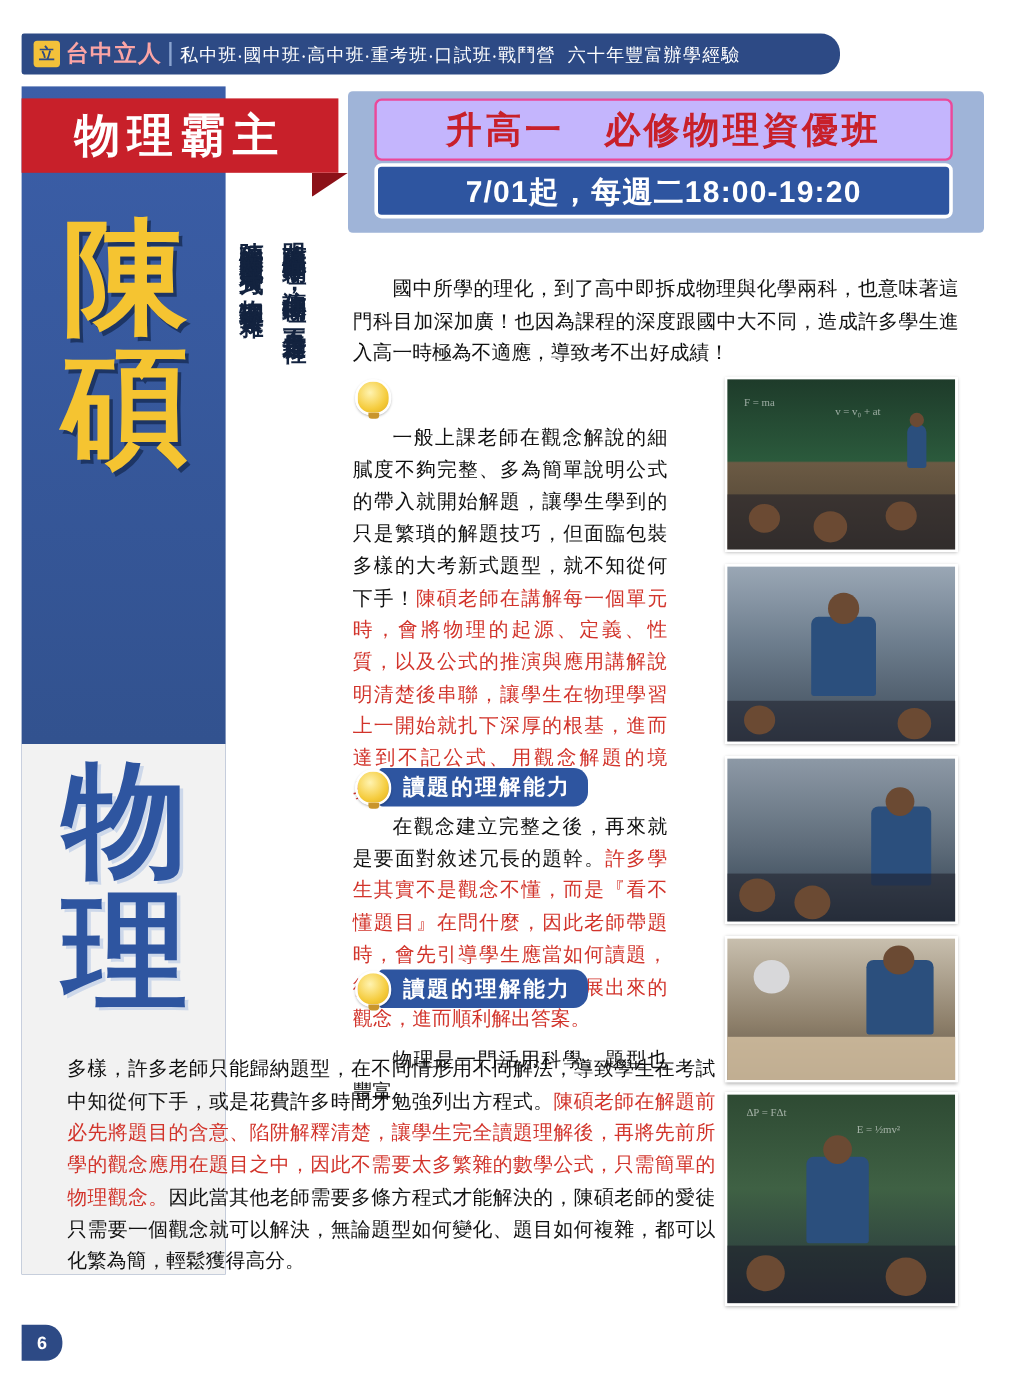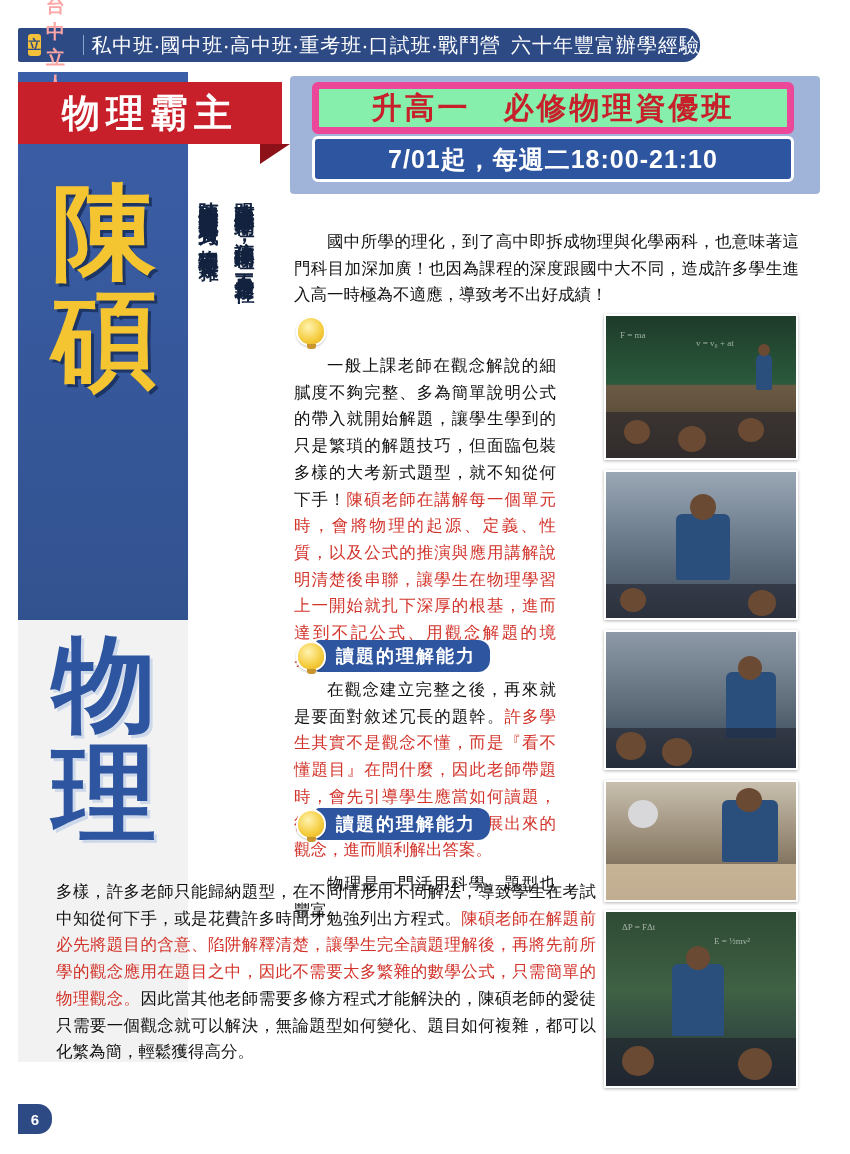--- a/index.html
+++ b/index.html
@@ -46,21 +46,21 @@
     margin-right: 5px;
   }
   #header-ribbon .brand {
     font-size: 19px; font-weight: bold; letter-spacing: 1px;
     color: #fca5a5; margin-right: 6px;
   }
   #header-ribbon .sep {
     width: 2px; height: 20px; background: #8aa3cf; margin-right: 7px;
   }
   #header-ribbon .tagline {
-    font-size: 20px; letter-spacing: 1px; white-space: nowrap;
+    font-size: 15px; letter-spacing: 1px; white-space: nowrap;
   }
   #header-ribbon .tagline .exp { margin-left: 10px; }
 
   
   #title-red {
     position: absolute;
     left: 18px; top: 82px;
     width: 264px; height: 62px;
     background: #c8202a;
     display: flex; align-items: center; justify-content: center;
@@ -74,22 +74,22 @@
     left: 260px; top: 144px;
     width: 30px; height: 20px;
     background: #8c1118;
     clip-path: polygon(0 0, 100% 0, 0 100%);
   }
 
   #title-yellow {
     position: absolute;
     left: 312px; top: 82px;
     width: 482px; height: 52px;
-    background: #86efac;
-    border: 7px solid #ec4899;
+    background: #c4b5fd;
+    border: 2px solid #ec4899;
     border-radius: 6px;
     display: flex; align-items: center; justify-content: center;
   }
   #title-yellow .t {
     color: #c8202a; font-size: 30px; font-weight: bold; letter-spacing: 3px;
     font-family: "Liberation Serif", serif;
   }
   #title-blue {
     position: absolute;
     left: 312px; top: 136px;
@@ -269,21 +269,21 @@
 <div id="title-backdrop"></div>
 <div id="title-red">
   <span class="t">物理霸主</span>
 </div>
 <div id="title-red-tail"></div>
 
 <div id="title-yellow">
   <span class="t">升高一　必修物理資優班</span>
 </div>
 <div id="title-blue">
-  <span class="t">7/01起，每週二18:00-21:10</span>
+  <span class="t">7/01起，每週二18:00-19:20</span>
 </div>
 
 <div id="name-upper">
   <span>陳</span>
   <span>碩</span>
 </div>
 <div id="name-lower">
   <span>物</span>
   <span>理</span>
 </div>

